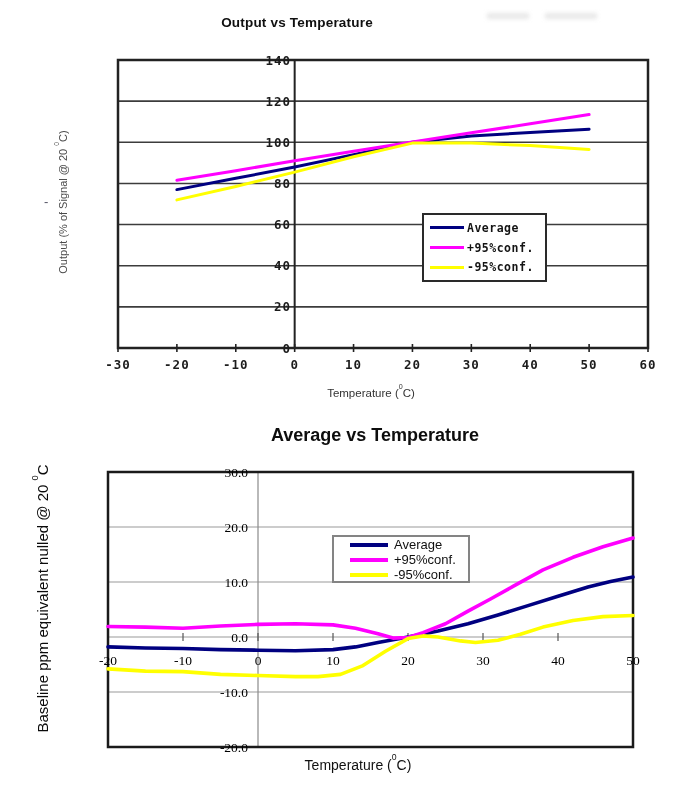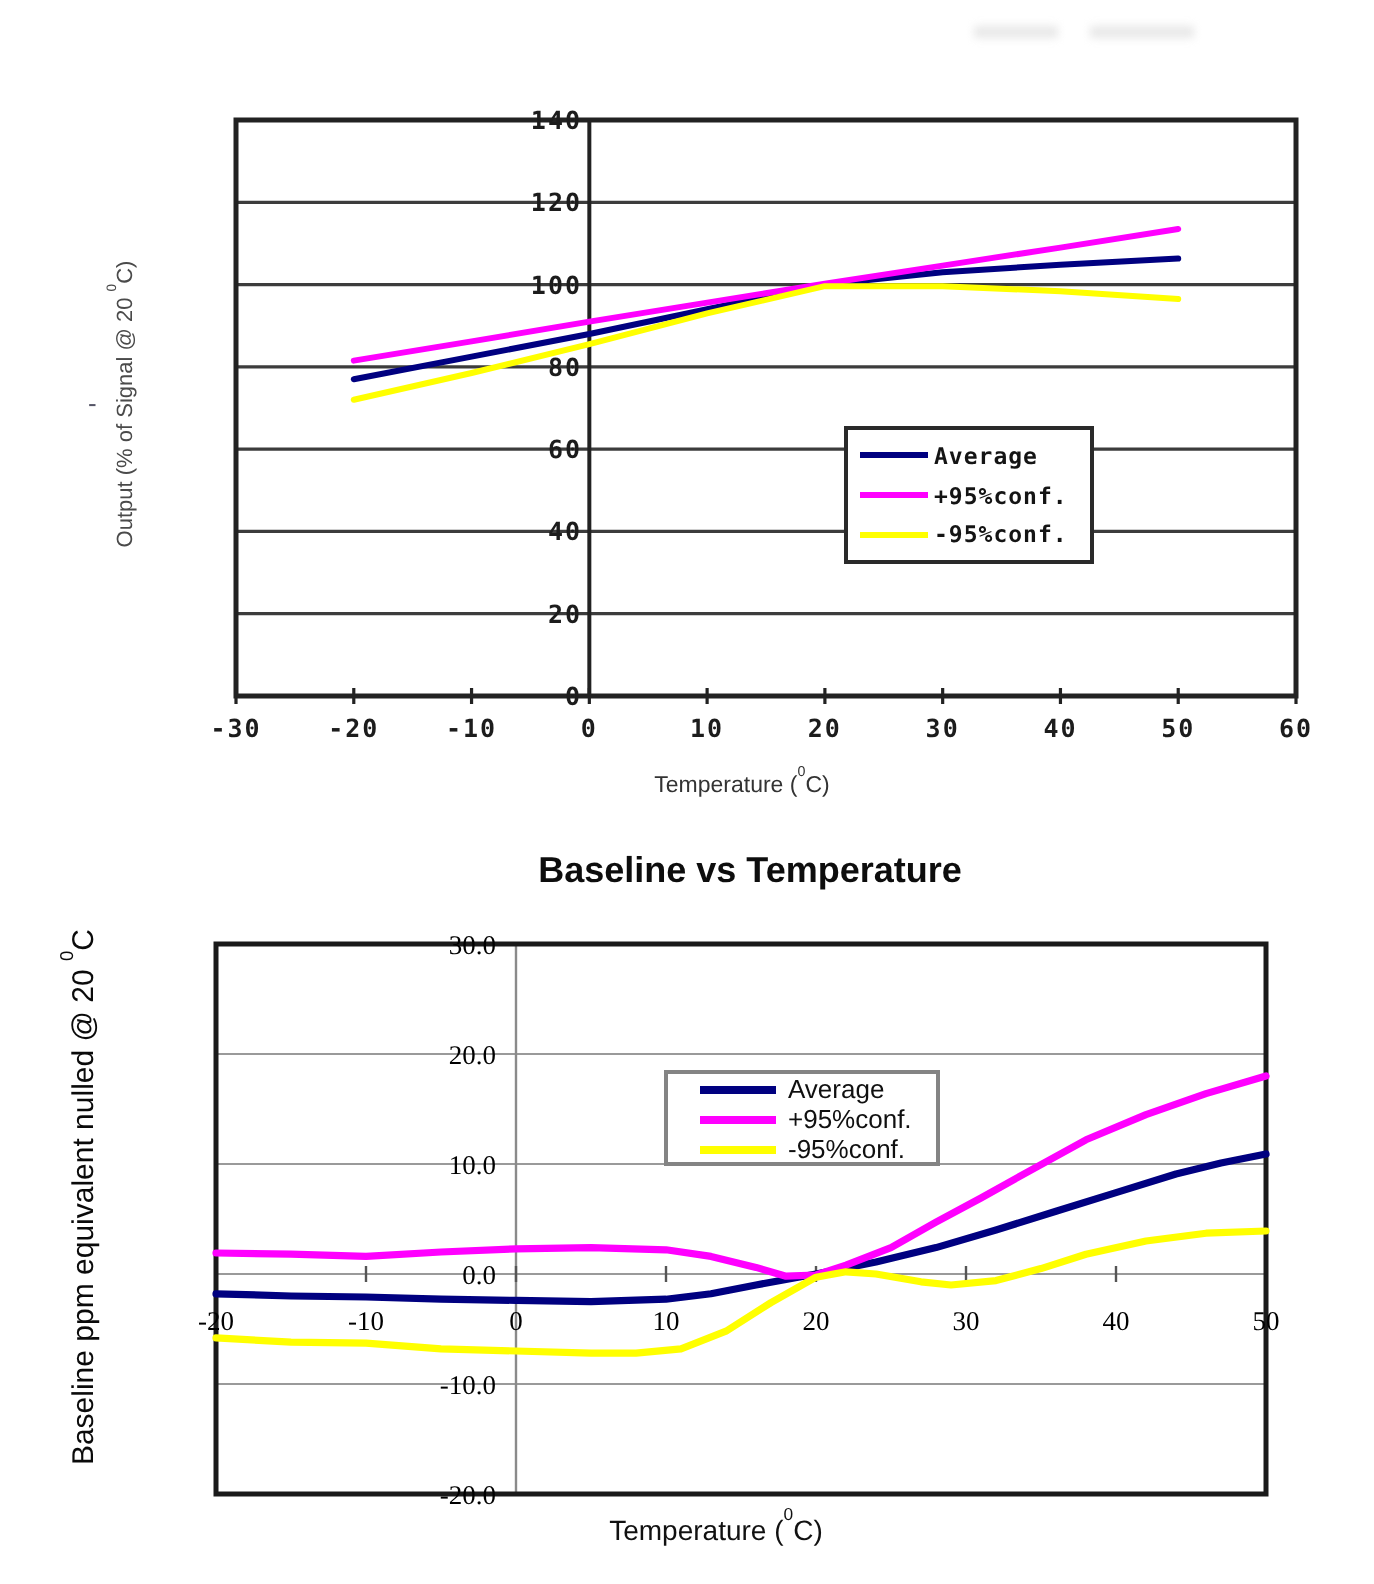--- a/index.html
+++ b/index.html
@@ -123,20 +123,21 @@
       <text x="108" y="660" dy="0.36em" text-anchor="middle" class="t1-tick">-20</text>
       <text x="183" y="660" dy="0.36em" text-anchor="middle" class="t1-tick">-10</text>
       <text x="258" y="660" dy="0.36em" text-anchor="middle" class="t1-tick">0</text>
       <text x="333" y="660" dy="0.36em" text-anchor="middle" class="t1-tick">10</text>
       <text x="408" y="660" dy="0.36em" text-anchor="middle" class="t1-tick">20</text>
       <text x="483" y="660" dy="0.36em" text-anchor="middle" class="t1-tick">30</text>
       <text x="558" y="660" dy="0.36em" text-anchor="middle" class="t1-tick">40</text>
       <text x="633" y="660" dy="0.36em" text-anchor="middle" class="t1-tick">50</text>
     </svg>
 
+  <div class="title0">Output vs Temperature</div>
 
   <div class="ytitle0"><span>Output (% of Signal @ 20 </span><sup class="sp">0</sup><span>C)</span></div>
 
   <div class="axis-dash">-</div>
 
   <div class="xtitle0"><span>Temperature (</span><sup class="sp">0</sup><span>C)</span></div>
 
   <div class="legend0">
     <div class="lrow">
       <span class="sw" style="background: rgb(0, 0, 128);"></span>
@@ -145,21 +146,21 @@
     <div class="lrow">
       <span class="sw" style="background: rgb(255, 0, 255);"></span>
       <span class="ltxt">+95%conf.</span>
     </div>
     <div class="lrow">
       <span class="sw" style="background: rgb(255, 255, 0);"></span>
       <span class="ltxt">-95%conf.</span>
     </div>
   </div>
 
-  <div class="title1">Baseline vs Temperature</div>
+  <div class="title1">Average vs Temperature</div>
 
   <div class="ytitle1"><span>Baseline ppm equivalent nulled @ 20 </span><sup class="sp">0</sup><span>C</span></div>
 
   <div class="xtitle1"><span>Temperature (</span><sup class="sp">0</sup><span>C)</span></div>
 
   <div class="legend1">
     <div class="lrow">
       <span class="sw" style="background: rgb(0, 0, 128);"></span>
       <span class="ltxt">Average</span>
     </div>

